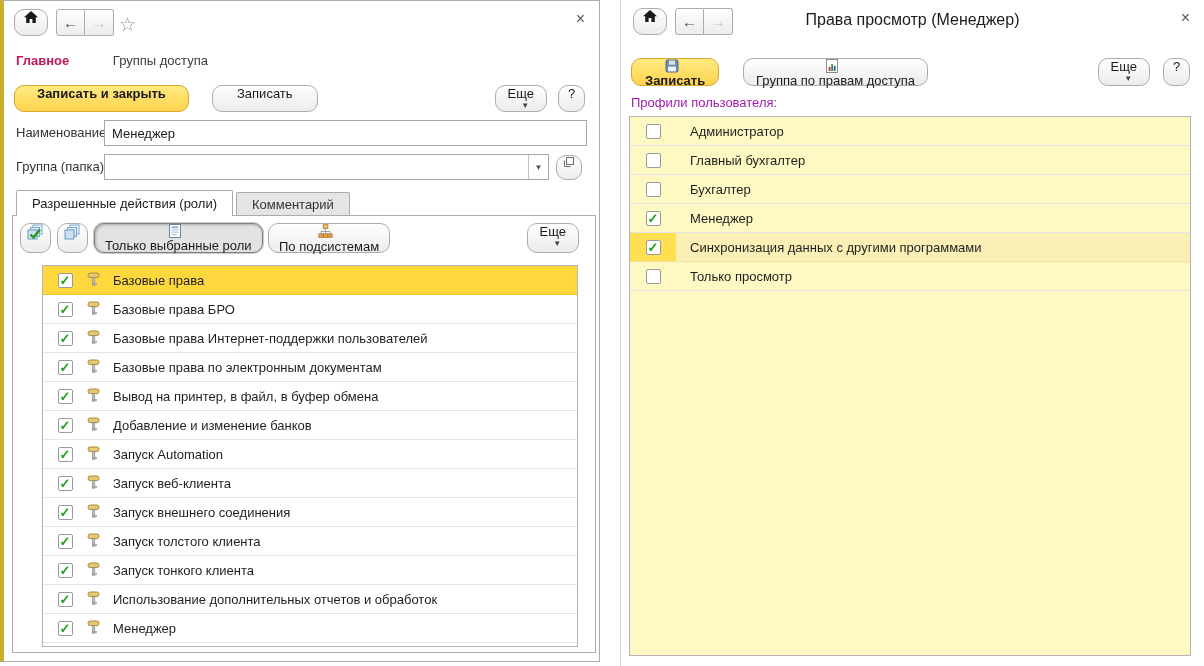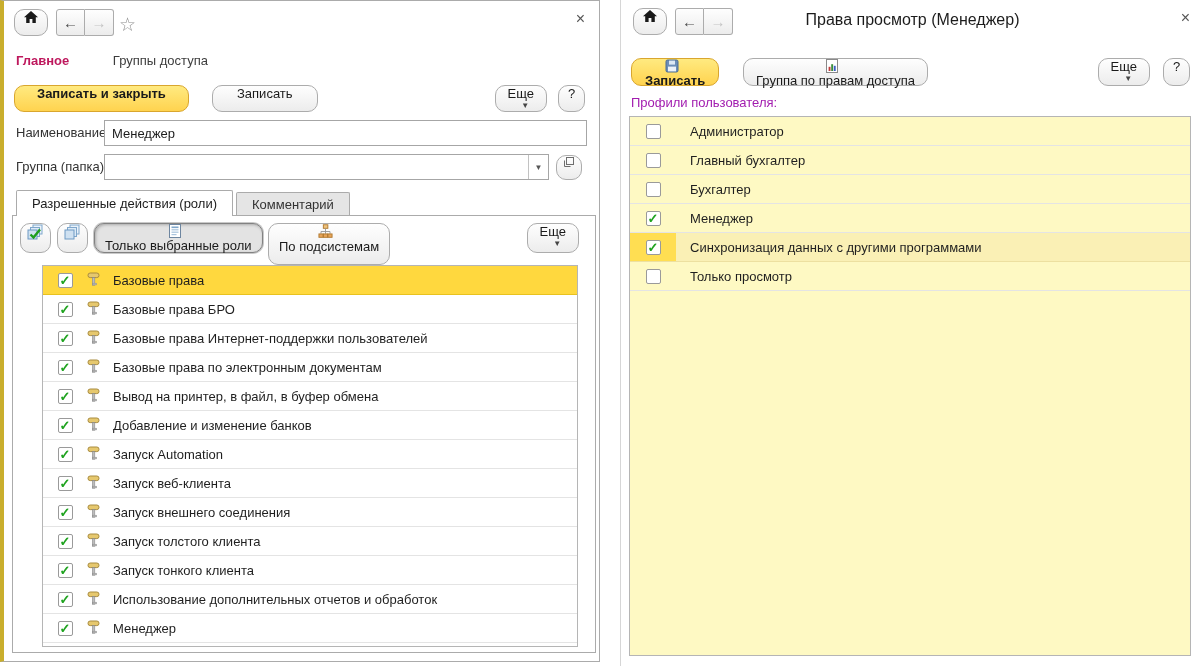--- a/index.html
+++ b/index.html
@@ -60,21 +60,21 @@
   .tab-active { height:26px; background:#fff; position:relative; z-index:3; margin-bottom:-1px; padding-bottom:1px; }
   .tab-idle { height:23px; background:#E5E5E5; margin-left:3px; color:#333; }
 
   .groupbox { position:absolute; left:8px; top:214px; width:584px; height:438px; border:1px solid #ABABAB; background:#fff; }
 
   .rt-iconbtn { width:31px; height:30px; }
   .rt-ic1 { left:7px; top:7px; }
   .rt-ic2 { left:44px; top:7px; }
   .rt-toggle { left:81px; top:7px; height:30px; padding:0 10px; background:#E3E3E3; border:1px solid #828282;
                box-shadow: inset 1px 1px 3px rgba(0,0,0,0.25), 0 0 0 1px #C9C9C9; }
-  .rt-subsys { left:255px; top:7px; height:42px; padding:0 10px; }
+  .rt-subsys { left:255px; top:7px; height:30px; padding:0 10px; }
   .rt-more { right:16px; top:7px; height:30px; padding:0 12px; }
 
   .roles-list { position:absolute; left:29px; top:49px; width:536px; height:382px; border:1px solid #B5B5B5;
                 background:#fff; overflow:hidden; }
 
   .list-row { display:flex; align-items:center; height:29px; border-bottom:1px solid #E4E4E4; font-size:13px; }
   .list-row.sel { background:#FFD83E; border-bottom-color:#E8C21F; }
   .cb-cell { width:44px; height:100%; display:flex; align-items:center; justify-content:center; flex:0 0 44px; }
   .cb { width:15px; height:15px; border:1px solid #9A9A9A; border-radius:2px; background:#fff; display:flex;
         align-items:center; justify-content:center; font-size:13px; font-weight:bold; color:#1FA31F; line-height:1; }

